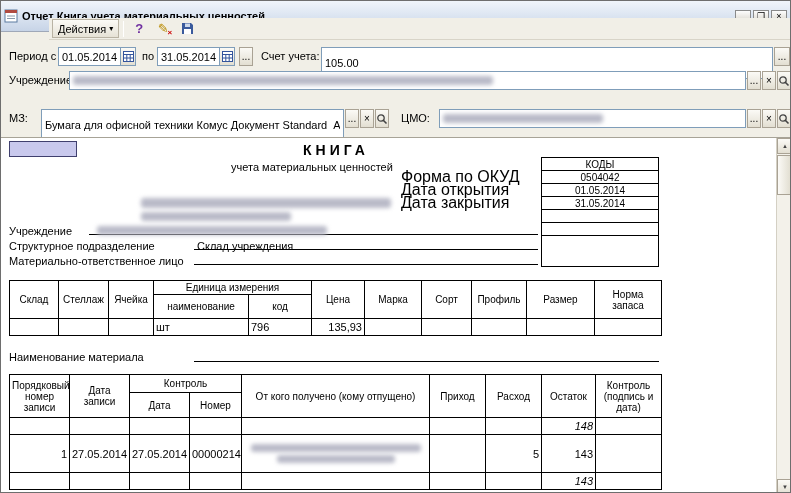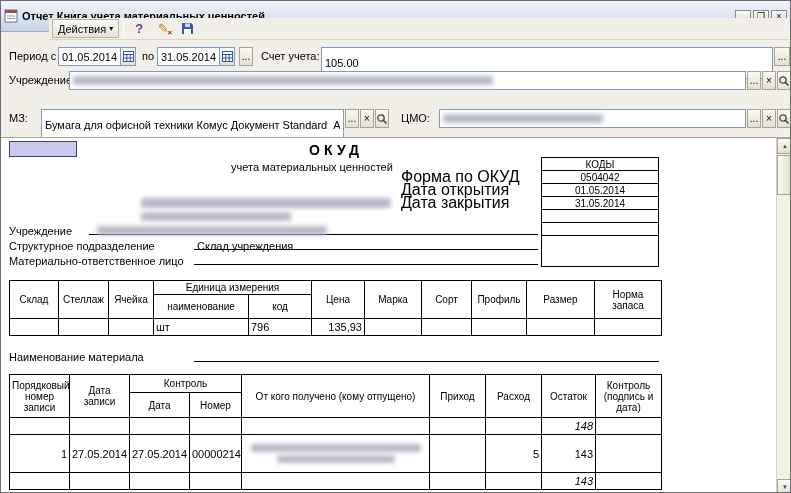--- a/index.html
+++ b/index.html
@@ -192,21 +192,21 @@
         <circle cx="5" cy="5" r="3.2" fill="none" stroke="#444" stroke-width="1.3"></circle>
         <line x1="7.5" y1="7.5" x2="10.5" y2="10.5" stroke="#444" stroke-width="1.6"></line>
       </svg>
     </div>
   </div>
 
   <div class="doc">
 
     <div class="sel-cell"></div>
 
-    <div class="r-title">ОКУД</div>
+    <div class="r-title">КНИГА</div>
     <div class="r-sub">учета материальных ценностей</div>
 
     <div class="clabel" style="top:33px">Форма по ОКУД</div>
     <div class="clabel" style="top:59px">Дата закрытия</div>
     <div class="clabel" style="top:46px">Дата открытия</div>
 
     <div class="codes-box">
       <div class="cr">КОДЫ</div>
       <div class="cr">0504042</div>
       <div class="cr">01.05.2014</div>

